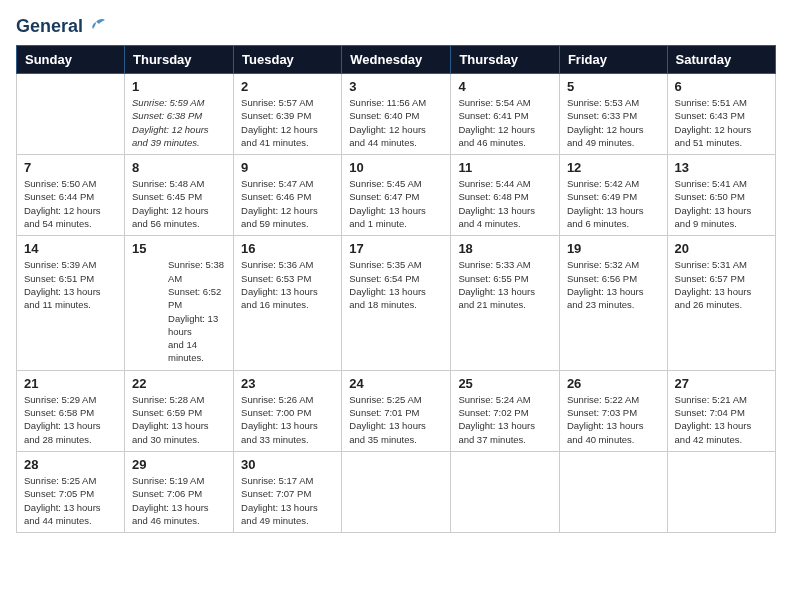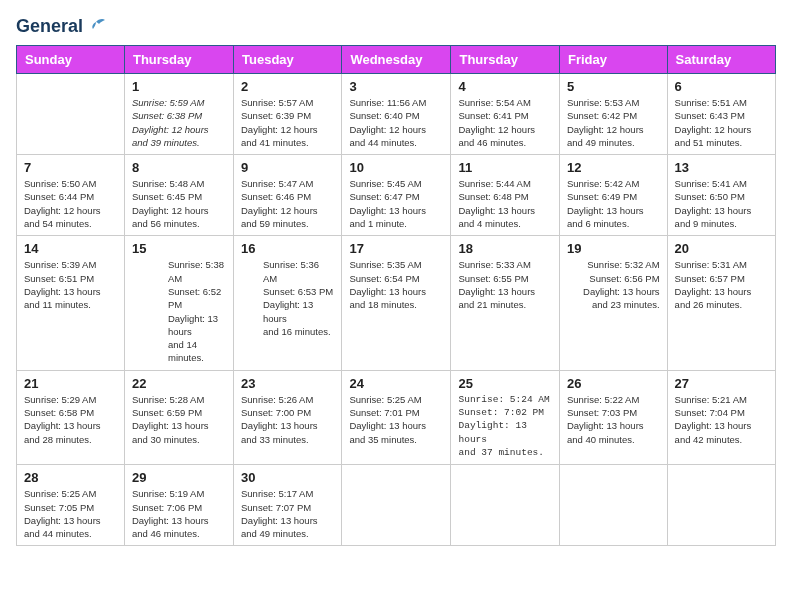--- a/index.html
+++ b/index.html
@@ -34,21 +34,21 @@
       font-size: 14px;
       color: #333;
       margin-top: 2px;
     }
     .calendar {
       width: 100%;
       border-collapse: collapse;
       margin-top: 8px;
     }
     .calendar th {
-      background: #d946ef;
+      background: #0f172a;
       color: #fff;
       text-align: left;
       padding: 6px 8px;
       font-size: 13px;
       font-weight: bold;
       border: 1px solid #2a5a8a;
     }
     .calendar td {
       border: 1px solid #ccc;
       vertical-align: top;
@@ -132,21 +132,21 @@
         <td>
           <span class="day-num">4</span>
           <div class="day-info" style="white-space: pre-line;">Sunrise: 5:54 AM
 Sunset: 6:41 PM
 Daylight: 12 hours
 and 46 minutes.</div>
         </td>
         <td>
           <span class="day-num">5</span>
           <div class="day-info" style="white-space: pre-line;">Sunrise: 5:53 AM
-Sunset: 6:42 PM
+Sunset: 6:33 PM
 Daylight: 12 hours
 and 49 minutes.</div>
         </td>
         <td>
           <span class="day-num">6</span>
           <div class="day-info" style="white-space: pre-line;">Sunrise: 5:51 AM
 Sunset: 6:43 PM
 Daylight: 12 hours
 and 51 minutes.</div>
         </td>
@@ -212,42 +212,42 @@
         </td>
         <td>
           <span class="day-num">15</span>
           <div class="day-info" style="white-space: pre-line; margin-left: 36px;">Sunrise: 5:38 AM
 Sunset: 6:52 PM
 Daylight: 13 hours
 and 14 minutes.</div>
         </td>
         <td>
           <span class="day-num">16</span>
-          <div class="day-info" style="white-space: pre-line; margin-left: 22px;">Sunrise: 5:36 AM
+          <div class="day-info" style="white-space: pre-line;">Sunrise: 5:36 AM
 Sunset: 6:53 PM
 Daylight: 13 hours
 and 16 minutes.</div>
         </td>
         <td>
           <span class="day-num">17</span>
           <div class="day-info" style="white-space: pre-line;">Sunrise: 5:35 AM
 Sunset: 6:54 PM
 Daylight: 13 hours
 and 18 minutes.</div>
         </td>
         <td>
           <span class="day-num">18</span>
           <div class="day-info" style="white-space: pre-line;">Sunrise: 5:33 AM
 Sunset: 6:55 PM
 Daylight: 13 hours
 and 21 minutes.</div>
         </td>
         <td>
           <span class="day-num">19</span>
-          <div class="day-info" style="white-space: pre-line; text-align: right;">Sunrise: 5:32 AM
+          <div class="day-info" style="white-space: pre-line;">Sunrise: 5:32 AM
 Sunset: 6:56 PM
 Daylight: 13 hours
 and 23 minutes.</div>
         </td>
         <td>
           <span class="day-num">20</span>
           <div class="day-info" style="white-space: pre-line;">Sunrise: 5:31 AM
 Sunset: 6:57 PM
 Daylight: 13 hours
 and 26 minutes.</div>
@@ -277,21 +277,21 @@
         </td>
         <td>
           <span class="day-num">24</span>
           <div class="day-info" style="white-space: pre-line;">Sunrise: 5:25 AM
 Sunset: 7:01 PM
 Daylight: 13 hours
 and 35 minutes.</div>
         </td>
         <td>
           <span class="day-num">25</span>
-          <div class="day-info" style="white-space: pre-line; font-family: Liberation Mono, monospace;">Sunrise: 5:24 AM
+          <div class="day-info" style="white-space: pre-line;">Sunrise: 5:24 AM
 Sunset: 7:02 PM
 Daylight: 13 hours
 and 37 minutes.</div>
         </td>
         <td>
           <span class="day-num">26</span>
           <div class="day-info" style="white-space: pre-line;">Sunrise: 5:22 AM
 Sunset: 7:03 PM
 Daylight: 13 hours
 and 40 minutes.</div>

